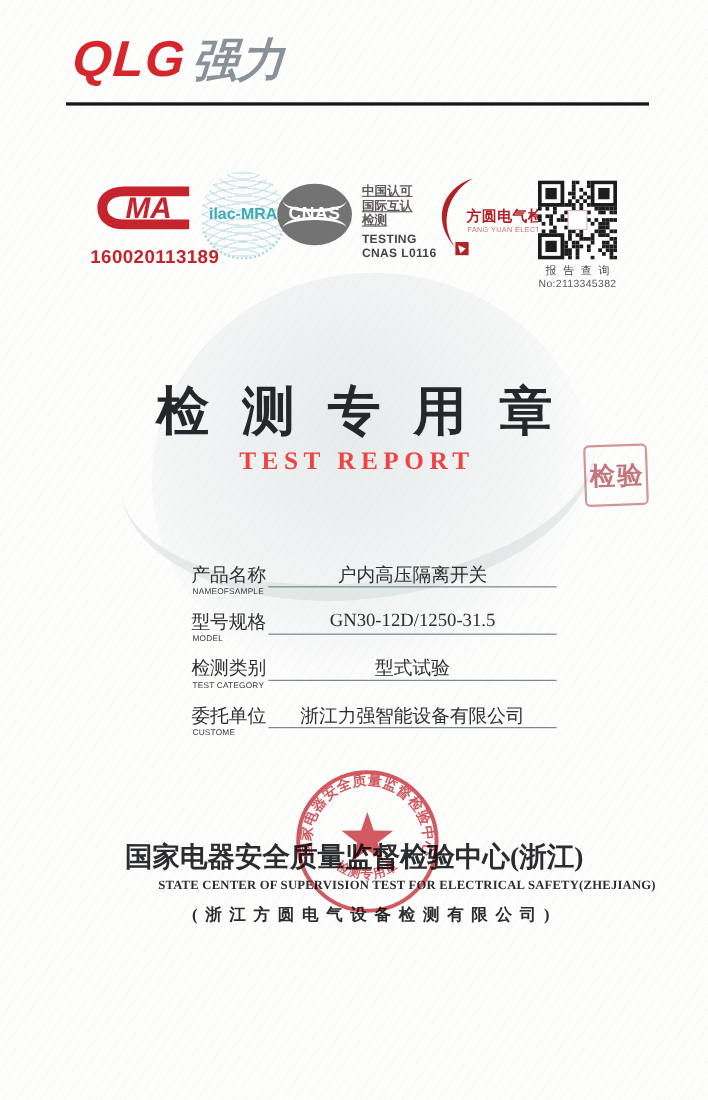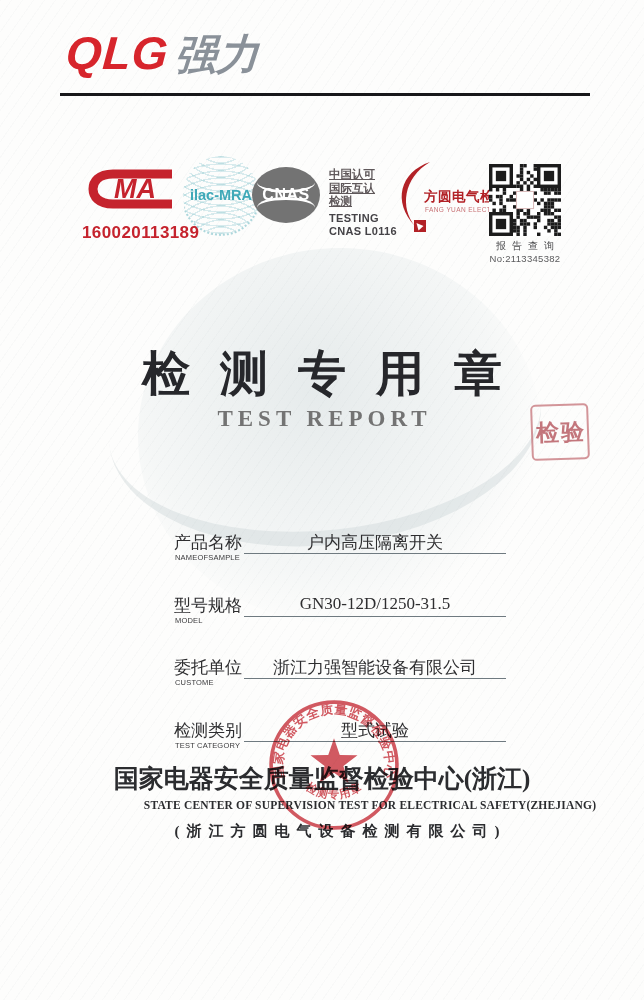--- a/index.html
+++ b/index.html
@@ -56,33 +56,33 @@
   .qr-code{width:72px;height:72px;margin:0 auto;}
   .qr-caption{font-size:10px;color:#4a4a4c;margin-top:3px;white-space:nowrap;}
   .qr-caption span{letter-spacing:6px;margin-right:-6px;}
   .qr-number{font-size:9.5px;color:#5a5a5c;letter-spacing:.3px;}
 
   
   .title-cn{position:absolute;top:342px;left:0;width:100%;text-align:center;
     font-size:48px;font-weight:bold;color:#26272b;white-space:nowrap;}
   .title-cn span{letter-spacing:30px;margin-right:-30px;}
   .title-en{position:absolute;top:406px;left:0;width:100%;text-align:center;
-    font-size:23px;font-weight:bold;color:#737373;}
+    font-size:23px;font-weight:bold;color:#ef4444;}
   .title-en span{letter-spacing:5px;margin-right:-5px;}
 
   
   .seal{position:absolute;left:531px;top:404px;width:54px;height:52px;
     border:2.5px solid rgba(187,90,97,.7);border-radius:5px;display:flex;align-items:center;
     justify-content:center;transform:rotate(-2deg);color:rgba(178,78,86,.85);
     font-size:23px;font-weight:bold;opacity:.9;}
   .seal span{letter-spacing:2px;margin-right:-2px;}
 
   
   .fields{position:absolute;left:174px;top:511px;width:332px;}
-  .frow{position:relative;height:42.5px;margin-top:20px;}
+  .frow{position:relative;height:42.5px;}
   .flabel{position:absolute;left:0;top:0;font-size:17px;color:#2e2e30;white-space:nowrap;}
   .fsub{position:absolute;left:1px;top:22px;font-size:7.5px;color:#3a3a3c;
     font-family:"Liberation Sans",sans-serif;letter-spacing:.2px;}
   .fline{position:absolute;left:70px;right:0;top:0;height:22px;
     border-bottom:1.2px solid #6f7a80;text-align:center;font-size:17px;color:#2e2e30;white-space:nowrap;}
 
   
   .org-cn{position:absolute;top:762px;left:0;width:100%;text-align:center;
     font-size:25px;font-weight:bold;color:#2b2c2f;white-space:nowrap;}
   .org-en{position:absolute;top:799px;left:0;width:100%;text-align:center;
@@ -300,28 +300,28 @@
       <span class="flabel">产品名称</span>
       <span class="fsub">NAMEOFSAMPLE</span>
       <span class="fline">户内高压隔离开关</span>
     </div>
     <div class="frow">
       <span class="flabel">型号规格</span>
       <span class="fsub">MODEL</span>
       <span class="fline">GN30-12D/1250-31.5</span>
     </div>
     <div class="frow">
+      <span class="flabel">检测类别</span>
+      <span class="fsub">TEST CATEGORY</span>
+      <span class="fline">型式试验</span>
+    </div>
+    <div class="frow">
       <span class="flabel">委托单位</span>
       <span class="fsub">CUSTOME</span>
       <span class="fline">浙江力强智能设备有限公司</span>
-    </div>
-    <div class="frow">
-      <span class="flabel">检测类别</span>
-      <span class="fsub">TEST CATEGORY</span>
-      <span class="fline">型式试验</span>
     </div>
   </div>
 
   <div class="org-cn">国家电器安全质量监督检验中心(浙江)</div>
   <div class="org-en">STATE CENTER OF SUPERVISION TEST FOR ELECTRICAL SAFETY(ZHEJIANG)</div>
   <div class="org-sub"><span>(浙江方圆电气设备检测有限公司)</span></div>
 
   <div class="stamp">
     <svg width="132" height="132" viewBox="0 0 128 128">
       <circle cx="64" cy="64" r="61" fill="none" stroke="#c9353f" stroke-width="3.5"></circle>

